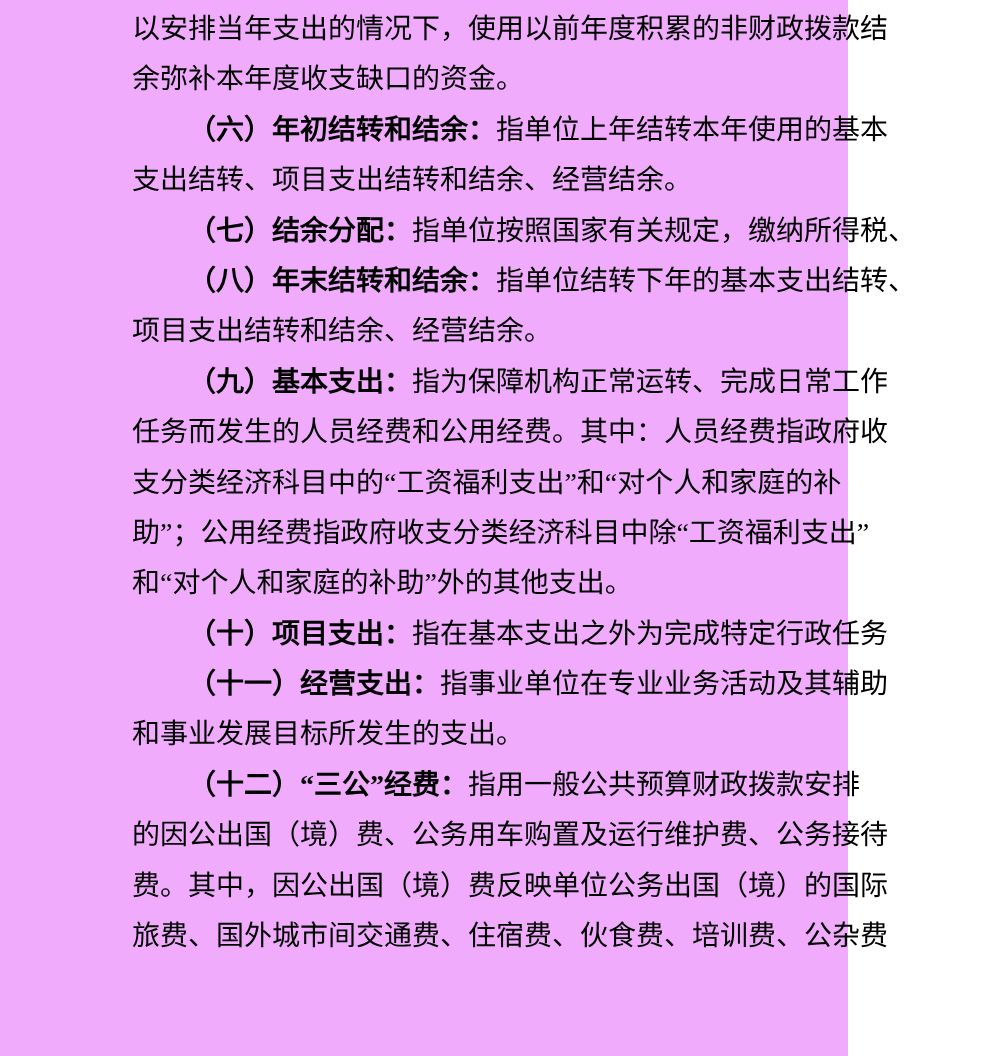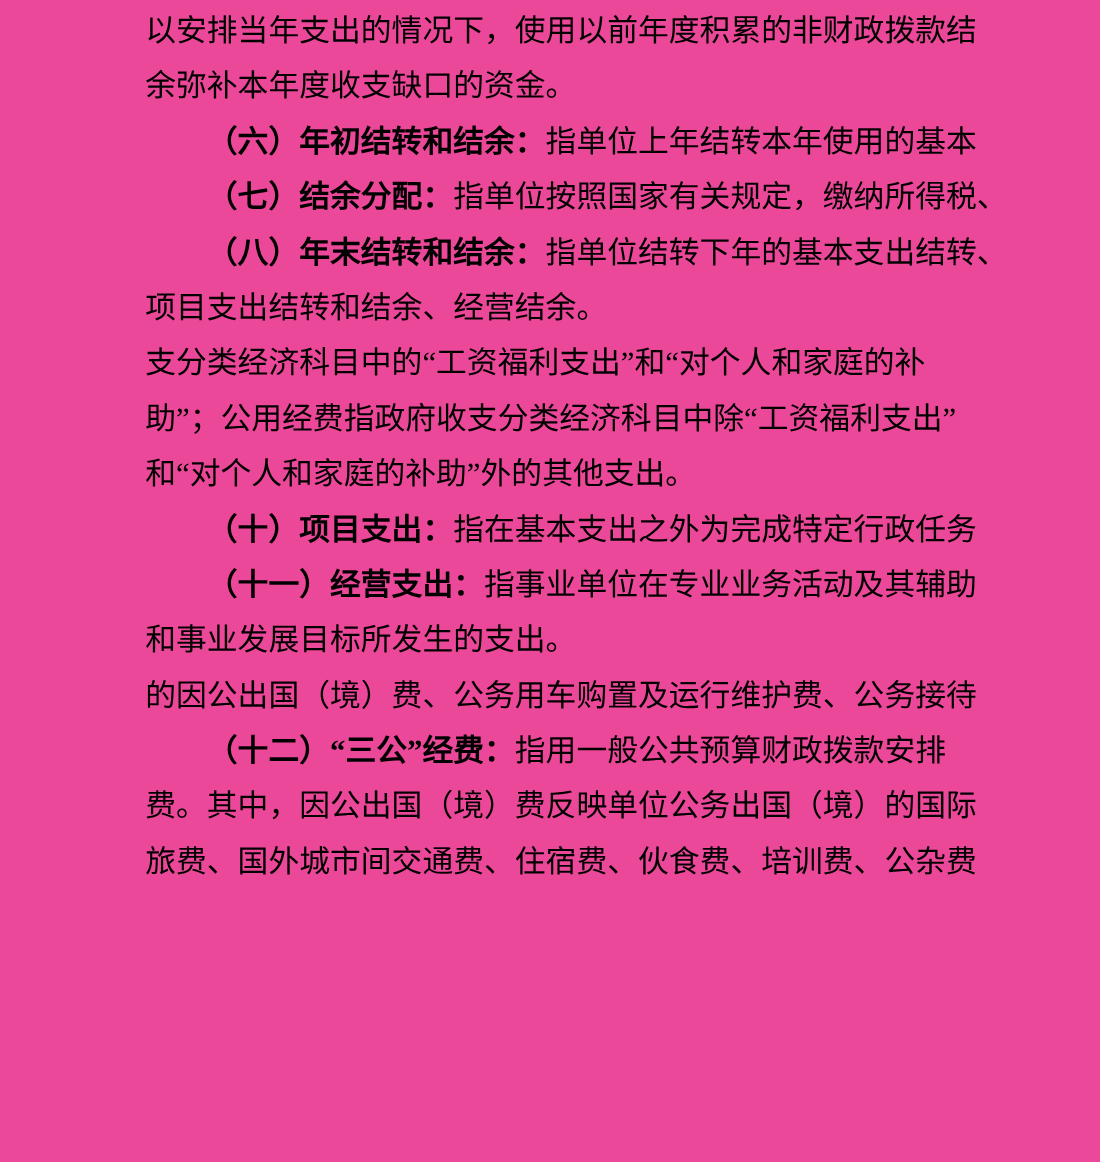--- a/index.html
+++ b/index.html
@@ -10,23 +10,23 @@
     width: 1000px;
     height: 1056px;
     background: #ffffff;
     overflow: hidden;
     position: relative;
   }
   .page {
     position: absolute;
     left: 0;
     top: 0;
-    width: 1000px;
+    width: 848px;
     height: 1056px;
-    background: #ec4899;
+    background: #f0abfc;
   }
   .text-block {
     position: absolute;
     left: 132px;
     top: 4px;
     width: 790px;
     font-family: "Liberation Serif", "DejaVu Serif", serif;
     font-size: 28px;
     color: #000000;
     letter-spacing: 0px;
@@ -44,27 +44,30 @@
   }
 </style>
 </head>
 <body>
 
 <div class="page">
   <div class="text-block" id="doc" style="color: rgb(0, 0, 0);">
       <div class="line">以安排当年支出的情况下，使用以前年度积累的非财政拨款结</div>
       <div class="line">余弥补本年度收支缺口的资金。</div>
       <div class="line indent"><span class="para-head">（六）年初结转和结余：</span>指单位上年结转本年使用的基本</div>
+      <div class="line">支出结转、项目支出结转和结余、经营结余。</div>
       <div class="line indent"><span class="para-head">（七）结余分配：</span>指单位按照国家有关规定，缴纳所得税、</div>
       <div class="line indent"><span class="para-head">（八）年末结转和结余：</span>指单位结转下年的基本支出结转、</div>
       <div class="line">项目支出结转和结余、经营结余。</div>
+      <div class="line indent"><span class="para-head">（九）基本支出：</span>指为保障机构正常运转、完成日常工作</div>
+      <div class="line">任务而发生的人员经费和公用经费。其中：人员经费指政府收</div>
       <div class="line">支分类经济科目中的“工资福利支出”和“对个人和家庭的补</div>
       <div class="line">助”；公用经费指政府收支分类经济科目中除“工资福利支出”</div>
       <div class="line">和“对个人和家庭的补助”外的其他支出。</div>
       <div class="line indent"><span class="para-head">（十）项目支出：</span>指在基本支出之外为完成特定行政任务</div>
       <div class="line indent"><span class="para-head">（十一）经营支出：</span>指事业单位在专业业务活动及其辅助</div>
       <div class="line">和事业发展目标所发生的支出。</div>
+      <div class="line indent"><span class="para-head">（十二）“三公”经费：</span>指用一般公共预算财政拨款安排</div>
       <div class="line">的因公出国（境）费、公务用车购置及运行维护费、公务接待</div>
-      <div class="line indent"><span class="para-head">（十二）“三公”经费：</span>指用一般公共预算财政拨款安排</div>
       <div class="line">费。其中，因公出国（境）费反映单位公务出国（境）的国际</div>
       <div class="line">旅费、国外城市间交通费、住宿费、伙食费、培训费、公杂费</div>
     </div>
 </div>
 
 </body></html>

